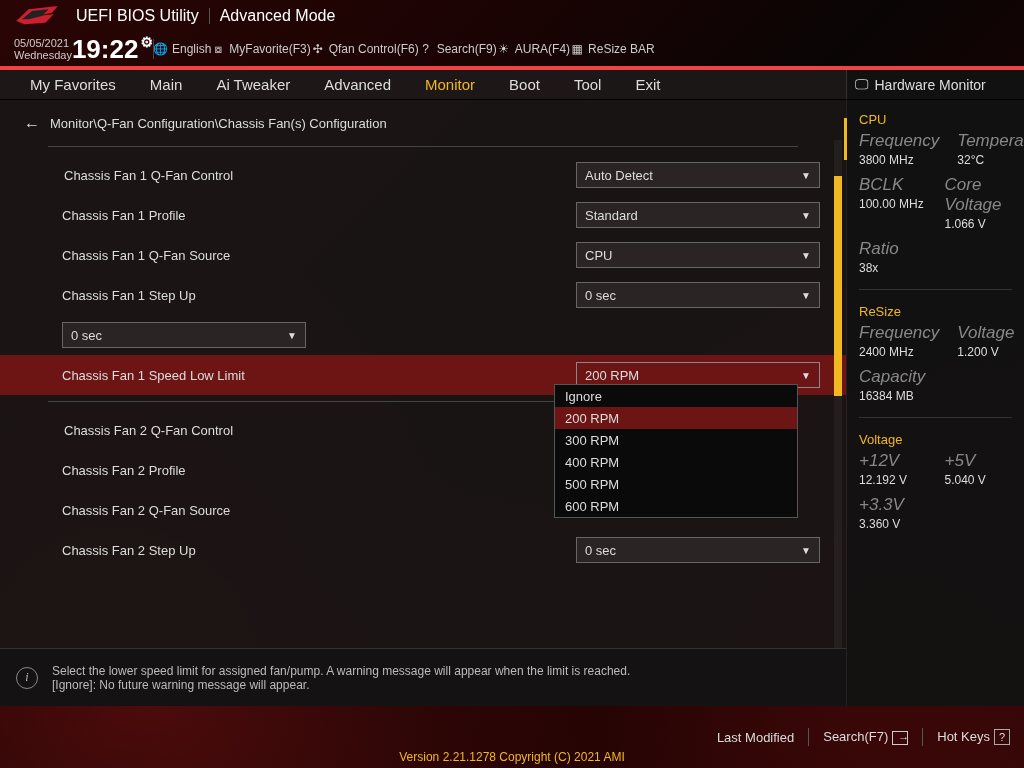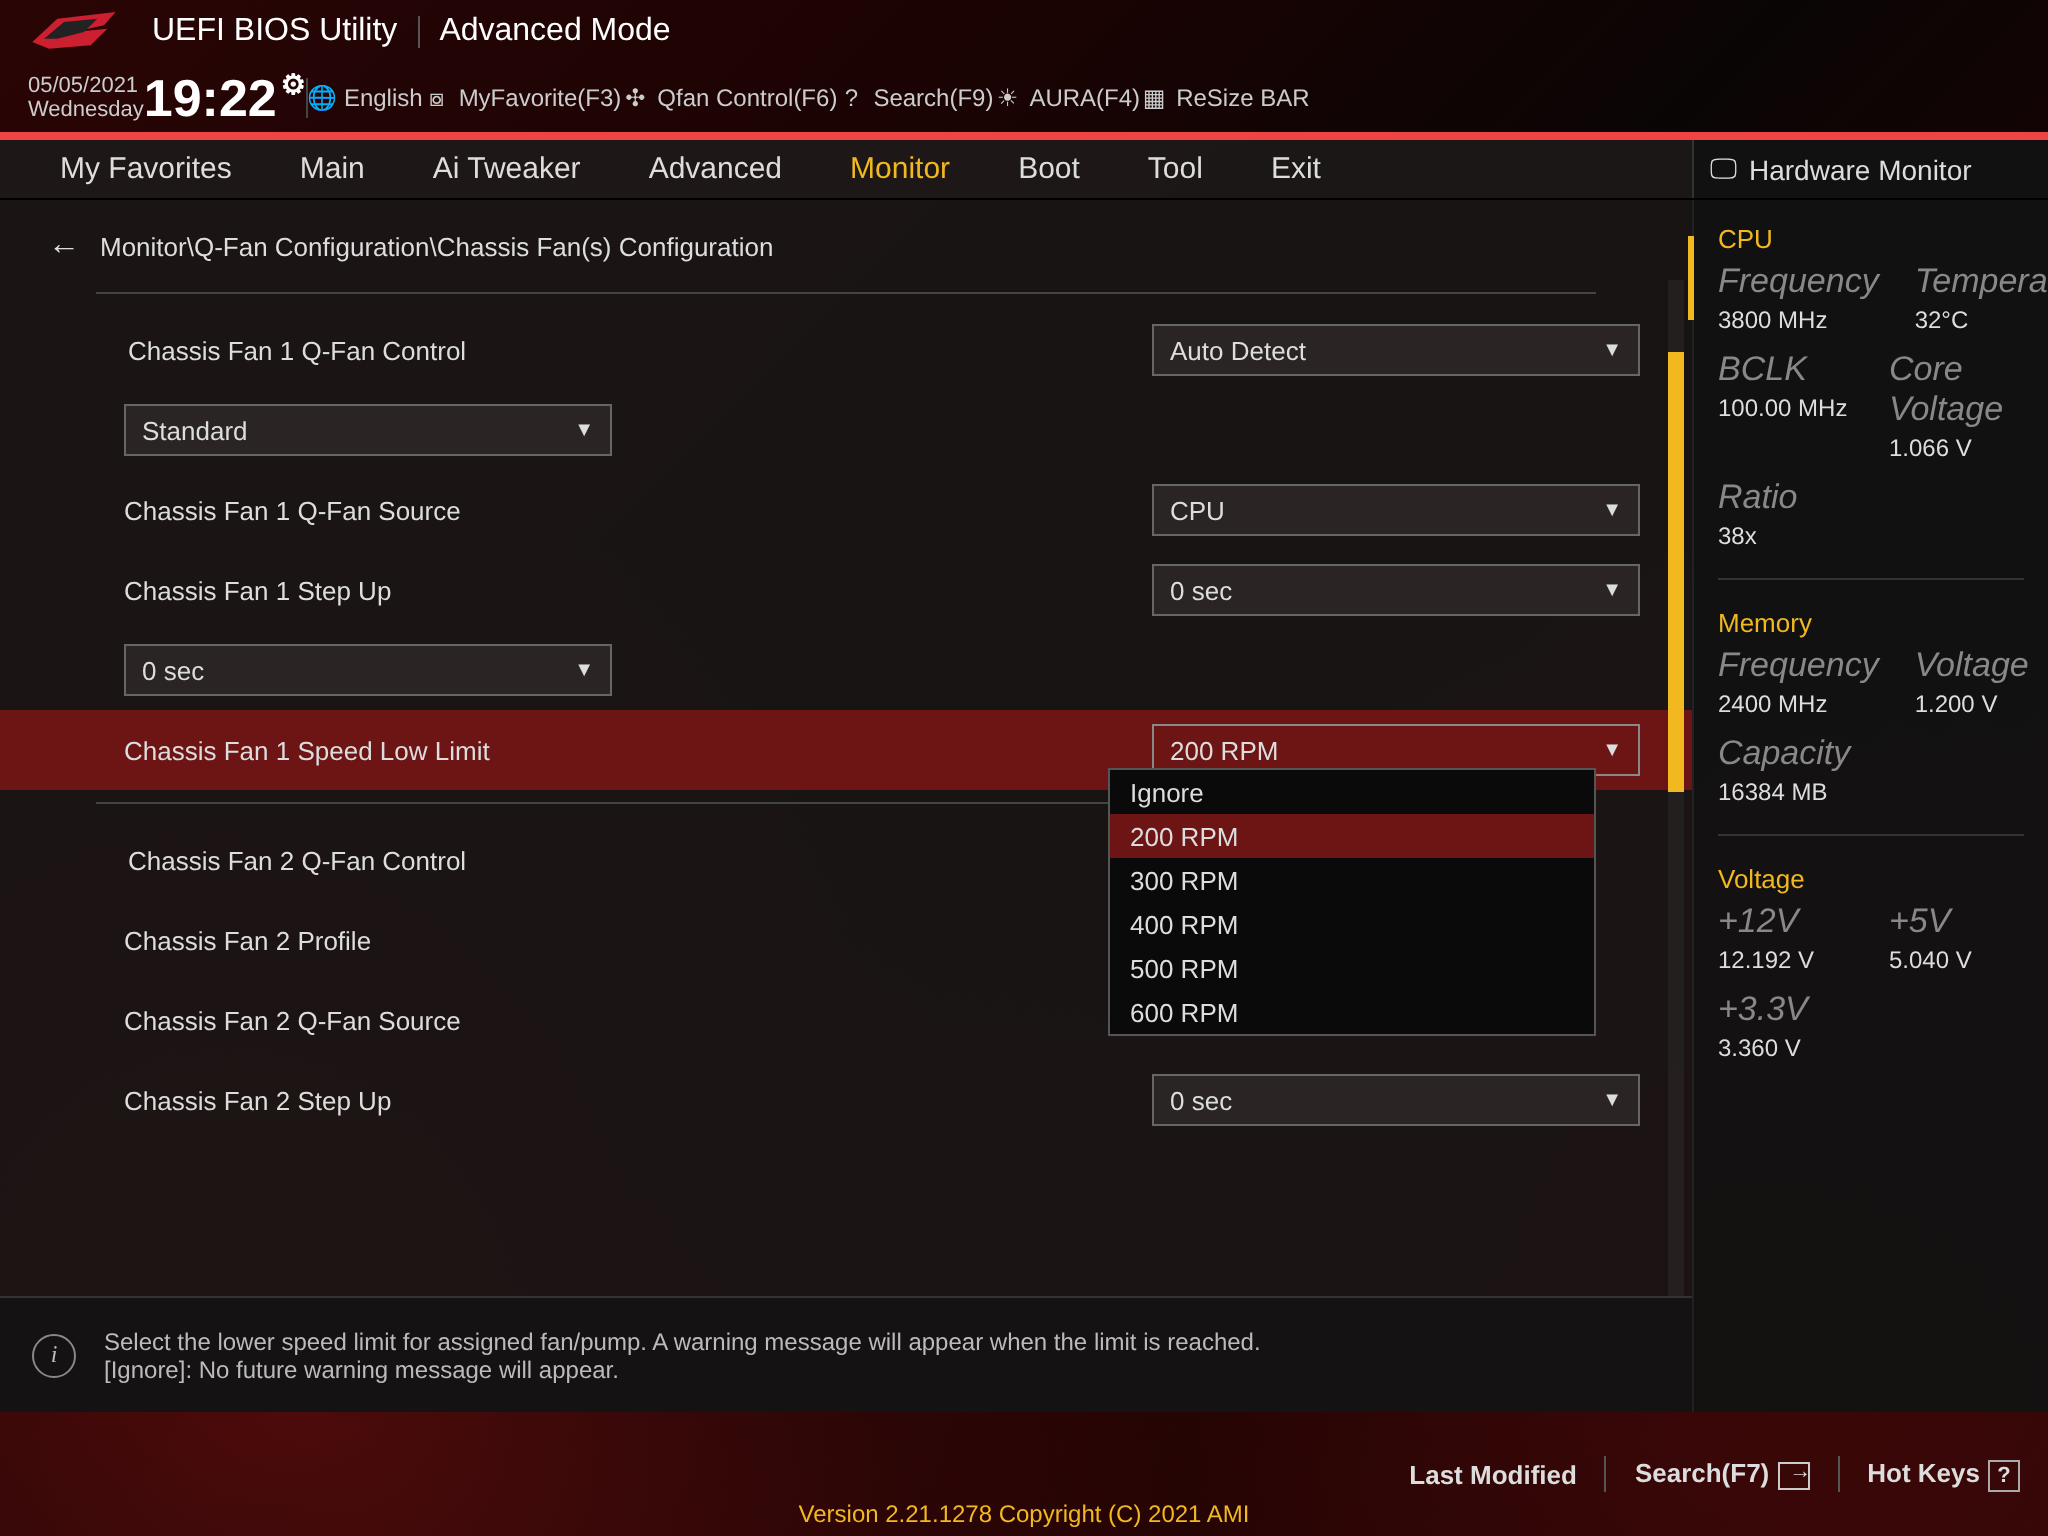--- a/index.html
+++ b/index.html
@@ -54,21 +54,21 @@
   .side-panel { width: 178px; background: rgba(18,18,18,0.95); padding: 12px 12px; font-size: 12px; display: flex; flex-direction: column; gap: 10px; border-left: 1px solid #222; position: relative; }
   .side-accent { position: absolute; left: -3px; top: 18px; width: 3px; height: 42px; background: #f2b81f; }
   .side-section-title { color: #f2b81f; font-size: 13px; margin-bottom: 4px; }
   .side-grid { display: flex; gap: 18px; }
   .side-col { flex: 1; }
   .side-lbl { color: #888; font-size: 17px; margin-bottom: 2px; font-style: italic; }
   .side-val { color: #ddd; font-size: 12px; }
   .side-hr { height: 1px; background: #333; margin: 4px 0; }
 
   .footer { height: 62px; display: flex; flex-direction: column; justify-content: flex-end; }
-  .footer-row { display: flex; justify-content: flex-end; align-items: center; padding: 0 14px 4px 0; gap: 14px; font-size: 13px; color: #ddd; font-weight: bold; }
+  .footer-row { display: flex; justify-content: flex-end; align-items: center; padding: 0 14px 4px 0; gap: 14px; font-size: 13px; color: #ddd; }
   .footer-row .fsep { width: 1px; height: 18px; background: #555; }
   .footer-row .hk-box { width: 16px; height: 16px; border: 1px solid #aaa; display: inline-flex; align-items: center; justify-content: center; font-size: 11px; margin-left: 4px; }
   .version-row { text-align: center; font-size: 12px; color: #f2b81f; padding-bottom: 4px; }
   .ez-ico { display:inline-block; width:16px; height:14px; border:1px solid #ccc; position:relative; margin-left:4px; vertical-align:middle;}
   .ez-ico::after{content:'→'; position:absolute; right:-2px; top:-2px; font-size:11px;}
 </style>
 </head>
 <body>
 
 <div class="bg-deco"></div>
@@ -149,20 +149,21 @@
         <div class="settings-list" id="settings-list">
             <div class="hr-line"></div>
             <div class="setting-row">
               <div class="setting-label">Chassis Fan 1 Q-Fan Control</div>
               <div class="select-box">
                 <span>Auto Detect</span>
                 <span class="chev">▼</span>
               </div>
             </div>
             <div class="setting-row l2">
+              <div class="setting-label">Chassis Fan 1 Profile</div>
               <div class="select-box">
                 <span>Standard</span>
                 <span class="chev">▼</span>
               </div>
             </div>
             <div class="setting-row l2">
               <div class="setting-label">Chassis Fan 1 Q-Fan Source</div>
               <div class="select-box">
                 <span>CPU</span>
                 <span class="chev">▼</span>
@@ -256,21 +257,21 @@
         <div class="side-grid">
           <div class="side-col">
               <div class="side-lbl">Ratio</div>
               <div class="side-val">38x</div>
             </div>
           <div class="side-col"></div>
         </div>
       </div>
       <div class="side-hr"></div>
       <div>
-        <div class="side-section-title">Memory</div>
+        <div class="side-section-title">ReSize</div>
         <div class="side-grid">
           <div class="side-col">
               <div class="side-lbl">Frequency</div>
               <div class="side-val">2400 MHz</div>
             </div>
           <div class="side-col">
               <div class="side-lbl">Voltage</div>
               <div class="side-val">1.200 V</div>
             </div>
         </div>

